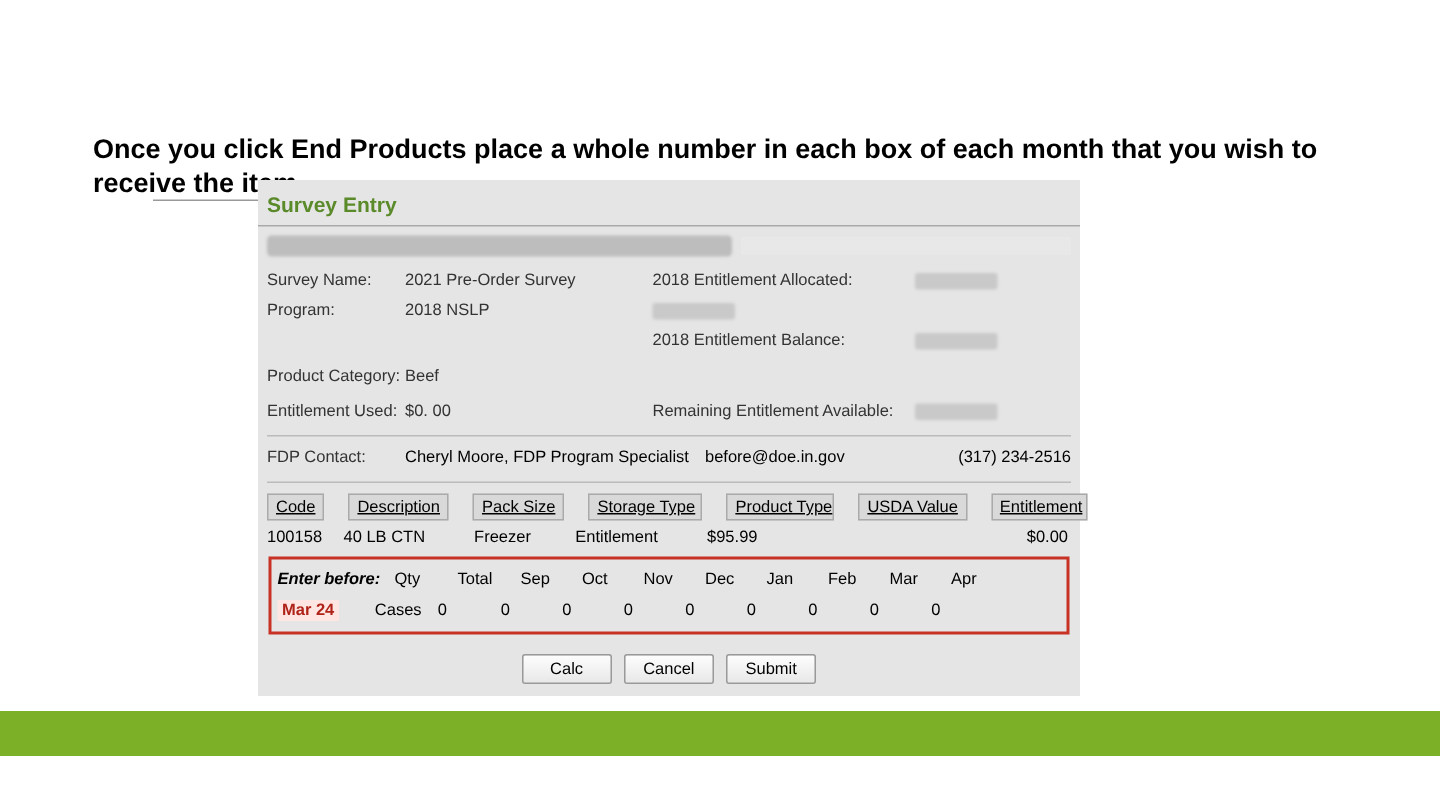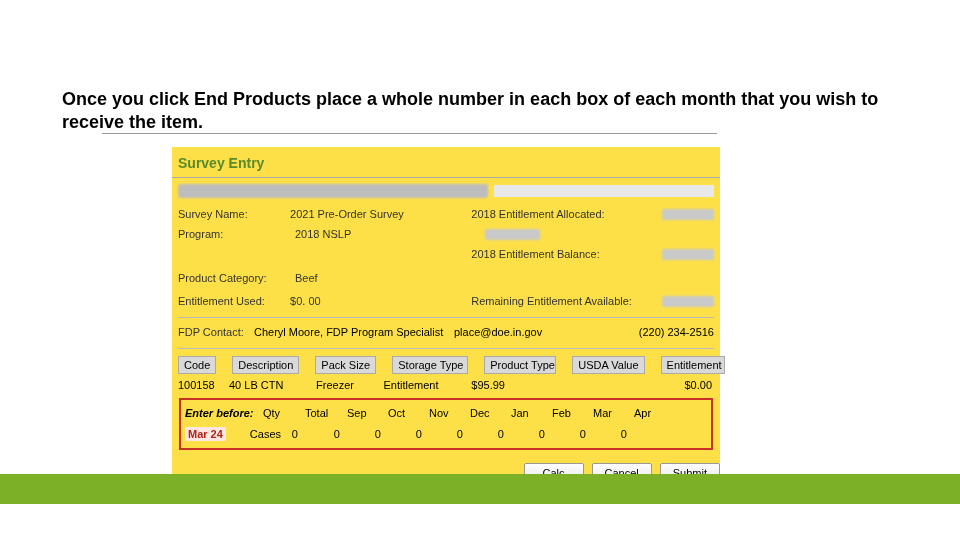--- a/index.html
+++ b/index.html
@@ -1,37 +1,37 @@
 <!DOCTYPE html>
 <html><head>
 <meta charset="utf-8">
 <style>
   * { box-sizing: border-box; margin: 0; padding: 0; }
   body { font-family: Arial, sans-serif; background: #fff; width: 960px; height: 540px; position: relative; overflow: hidden; }
   .heading { position: absolute; left: 62px; top: 88px; width: 840px; font-weight: bold; font-size: 18px; line-height: 1.25; }
   .heading-underline { position: absolute; left: 102px; top: 133px; width: 615px; border-top: 1px solid #999; }
-  .panel { position: absolute; left: 172px; top: 147px; width: 548px; background: #fde047; }
+  .panel { position: absolute; left: 172px; top: 120px; width: 548px; background: #e5e5e5; }
   .panel-title { color: #5a8a2a; font-weight: bold; font-size: 14px; padding: 8px 6px 6px 6px; }
   .panel-title-underline { border-bottom: 1px solid #aaa; margin-bottom: 4px; }
   .org-row { display: flex; align-items: center; gap: 6px; padding: 2px 6px 6px 6px; }
   .org-pill { width: 310px; height: 14px; background: #bdbdbd; border-radius: 3px; filter: blur(1.2px); }
   .org-bar { flex: 1; height: 12px; background: #e8e8e8; }
   .info-grid { padding: 0 6px; font-size: 11px; }
-  .info-row { display: flex; height: 20px; align-items: center; gap: 25px; }
+  .info-row { display: flex; height: 20px; align-items: center; }
   .lab { width: 92px; color: #333; }
   .val { width: 165px; color: #333; }
   .lab2 { width: 175px; color: #333; }
   .smudge { width: 55px; height: 11px; background: #c9c9c9; border-radius: 2px; filter: blur(1.2px); }
   .sep { border-top: 1px solid #bbb; margin: 6px 6px 4px 6px; }
   .contact { display: flex; align-items: center; padding: 4px 6px; font-size: 11px; }
-  .contact .lab { width: 76px; }
+  .contact .lab { width: 92px; }
   .contact .name { width: 200px; }
   .contact .email { width: 120px; }
   .contact .phone { margin-left: auto; }
-  .cols { display: flex; padding: 0 6px; gap: 16px; font-size: 11px; }
+  .cols { display: flex; padding: 0 6px; gap: 16px; font-size: 11px; text-decoration: underline; }
   .hdr { background: #d9d9d9; border: 1px solid #aaa; padding: 2px 5px; text-align: center; white-space: nowrap; margin-top: 3px; margin-bottom: 3px; }
   .hc-code { width: 52px; text-align: left; }
   .hc-desc { width: 170px; text-align: left; }
   .hc-pack { width: 64px; }
   .hc-stor { width: 76px; }
   .hc-prod { width: 72px; }
   .hc-usda { width: 78px; }
   .hc-ent  { width: 64px; }
   .datarow { display: flex; padding: 2px 6px; font-size: 11px; align-items: center; }
   .dc-code { width: 51px; }
@@ -42,21 +42,21 @@
   .dc-usda { width: 66px; text-align: right; padding-right: 8px; }
   .dc-ent  { flex: 1; text-align: right; padding-right: 2px; }
   .redbox { margin: 5px 7px 3px 7px; border: 2px solid #c73224; padding: 4px 4px 6px 4px; }
   .rb-row { display: flex; font-size: 11px; align-items: center; height: 17px; }
   .rb-lb { width: 78px; font-style: italic; font-weight: bold; }
   .rb-lbv { width: 78px; font-weight: bold; color: #b02318; background: #ffe6e2; padding: 1px 3px; border-radius: 1px; }
   .rb-qty { width: 42px; }
   .rb-tot { width: 42px; }
   .m { width: 41px; }
   .m2 { width: 41px; }
-  .btnrow { display: flex; justify-content: flex-end; gap: 8px; padding: 10px 0 8px 0; }
+  .btnrow { display: flex; justify-content: center; gap: 8px; padding: 10px 0 8px 0; }
   .btn { min-width: 60px; padding: 3px 12px; font-size: 11px; background: linear-gradient(#fdfdfd,#e8e8e8); border: 1px solid #999; border-radius: 2px; cursor: pointer; }
   .footbar { position: absolute; left: 0; right: 0; bottom: 36px; height: 30px; background: #7cb027; }
 </style>
 </head>
 <body>
 
 <div class="heading">Once you click End Products place a whole number in each box of each month that you wish to receive the item.</div>
 <div class="heading-underline"></div>
 
 <div class="panel">
@@ -96,22 +96,22 @@
       <div class="lab2">Remaining Entitlement Available:</div>
       <div class="smudge"></div>
     </div>
   </div>
 
   <div class="sep"></div>
 
   <div class="contact">
     <div class="lab">FDP Contact:</div>
     <div class="name">Cheryl Moore, FDP Program Specialist</div>
-    <div class="email">place@doe.in.gov</div>
-    <div class="phone">(220) 234-2516</div>
+    <div class="email">before@doe.in.gov</div>
+    <div class="phone">(317) 234-2516</div>
   </div>
 
   <div class="sep"></div>
 
   <div class="cols">
     <div class="hdr hc-code">Code</div>
     <div class="hdr hc-desc">Description</div>
     <div class="hdr hc-pack">Pack Size</div>
     <div class="hdr hc-stor">Storage Type</div>
     <div class="hdr hc-prod">Product Type</div>

